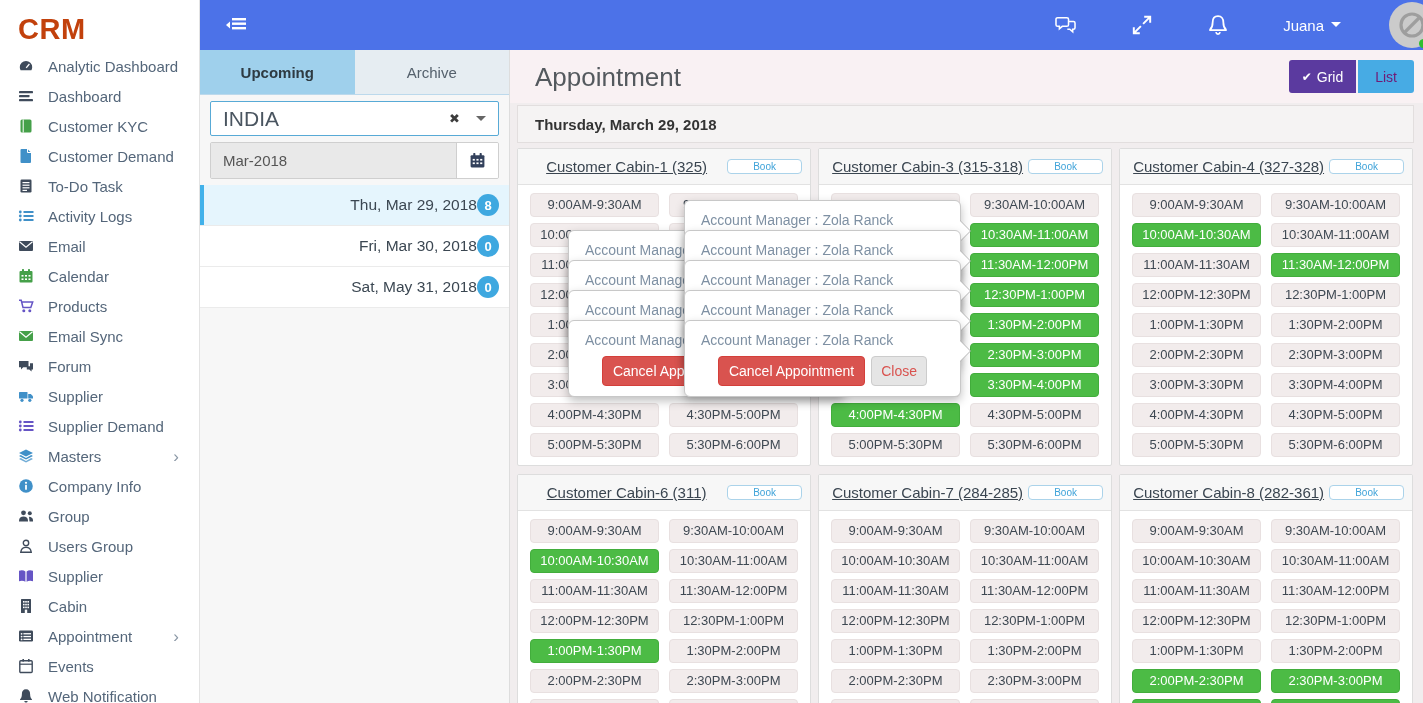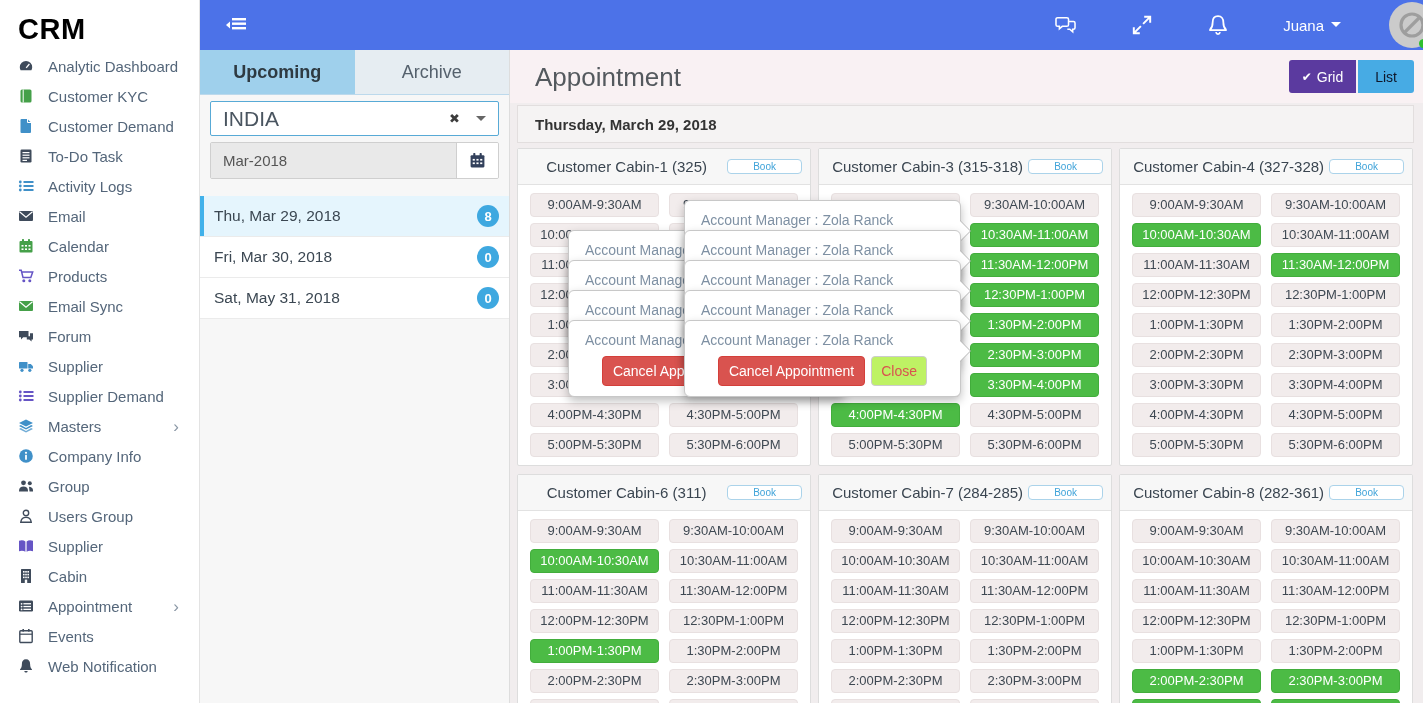--- a/index.html
+++ b/index.html
@@ -8,96 +8,106 @@
     position: relative; overflow: hidden; background:#fff;
     font-family: "Liberation Sans","DejaVu Sans",sans-serif;
     -webkit-font-smoothing: antialiased;
   }
   :root{
     --topbar:#4c72e8; --tab-active:#9fd0ec; --badge:#3ea8e0;
     --green:#4cbb45; --grid-purple:#5b3a9f; --list-blue:#47abe4; --danger:#d9534f;
   }
   
   .sidebar{position:absolute;left:0;top:0;width:200px;height:703px;background:#fff;border-right:1px solid #e3e3e3;z-index:5;}
-  .brand{padding:13px 18px 6px;font-size:29px;font-weight:700;color:#000000;letter-spacing:.5px;}
+  .brand{padding:13px 18px 6px;font-size:29px;font-weight:700;color:#c2410c;letter-spacing:.5px;}
   .side-nav{position:absolute;top:51px;left:0;right:0;}
   .side-item{height:30px;display:flex;align-items:center;padding-left:17px;cursor:pointer;position:relative;}
   .side-item .ic{width:18px;height:16px;margin-right:13px;display:flex;align-items:center;justify-content:center;flex:0 0 18px;}
   .side-item .ic svg{width:16px;height:16px;}
   .side-item .lbl{font-size:15px;color:#54667a;white-space:nowrap;}
   .side-item .chev{position:absolute;right:20px;color:#8b98a6;font-size:17px;line-height:1;}
   .c-dark{color:#3f4b5b;} .c-green{color:#45a049;} .c-blue{color:#4090c8;} .c-purple{color:#6655c5;}
   
   .topbar{position:absolute;left:200px;top:0;width:1223px;height:50px;background:var(--topbar);display:flex;align-items:center;z-index:6;}
   .tb-toggle{margin-left:26px;width:22px;height:18px;cursor:pointer;}
   .tb-right{margin-left:auto;display:flex;align-items:center;gap:34px;}
   .tb-ic{width:22px;height:20px;margin-right:20px;cursor:pointer;display:flex;align-items:center;}
   .tb-user{color:#fff;font-size:15px;display:flex;align-items:center;cursor:pointer;margin-right:14px;}
   .tb-caret{width:0;height:0;border:5px solid transparent;border-top-color:#fff;margin:4px 0 0 7px;}
   .tb-avatar{position:relative;width:46px;height:46px;margin-right:-12px;flex:0 0 46px;cursor:pointer;}
   .tb-dot{position:absolute;left:30px;top:37px;width:9px;height:9px;border-radius:50%;background:#2fbf2f;}
   
   .panel{position:absolute;left:200px;top:50px;width:310px;height:653px;background:#f7f7f7;border-right:1px solid #ddd;}
   .tabs{display:flex;height:45px;border-bottom:1px solid #bcd9ec;}
-  .tab{flex:1;display:flex;align-items:center;justify-content:center;font-size:18px;cursor:pointer;background:#e6edf2;color:#55616d;}
+  .tab{flex:1;display:flex;align-items:center;justify-content:center;font-size:15px;cursor:pointer;background:#e6edf2;color:#55616d;}
   .tab.active{background:var(--tab-active);color:#2e3a42;font-weight:700;}
   .filter{margin:6px 10px 0;height:35px;background:#fff;border:1px solid #58aad6;border-radius:2px;display:flex;align-items:center;padding:0 12px;cursor:pointer;}
   .filter .val{font-size:21px;color:#4a5560;flex:1;}
   .filter .clear{font-size:13px;color:#3c3c3c;font-weight:700;margin-right:16px;cursor:pointer;}
   .filter .caret{width:0;height:0;border:5px solid transparent;border-top-color:#666;margin-top:5px;cursor:pointer;}
   .month{margin:6px 10px 0;height:37px;display:flex;border:1px solid #cfcfcf;border-radius:2px;overflow:hidden;}
   .month .mval{flex:1;background:#e9e9e9;display:flex;align-items:center;padding:0 12px;font-size:15px;color:#555;}
   .month .mbtn{width:42px;background:#fff;border-left:1px solid #cfcfcf;display:flex;align-items:center;justify-content:center;cursor:pointer;}
   .month .mbtn svg{width:17px;height:17px;color:#33415c;}
-  .date-list{margin-top:17px;background:#fdba74;}
+  .date-list{margin-top:6px;background:#fdba74;text-align:right;}
   .date-row{height:41px;display:flex;align-items:center;background:#fff;border-bottom:1px solid #ebebeb;padding:0 10px 0 14px;cursor:pointer;position:relative;}
   .date-row.sel{background:#e5f5fd;}
   .date-row.sel:before{content:"";position:absolute;left:0;top:0;bottom:0;width:4px;background:#41b1ea;}
   .date-row .dlbl{flex:1;font-size:15.5px;color:#3b4752;}
   .date-badge{width:22px;height:22px;border-radius:50%;background:var(--badge);color:#fff;font-size:13px;font-weight:700;display:flex;align-items:center;justify-content:center;}
   
   .main{position:absolute;left:510px;top:50px;width:913px;height:653px;background:#f1edee;overflow:hidden;}
   .page-header{position:absolute;left:0;top:0;width:913px;height:53px;background:#f9f1f3;}
   .page-title{position:absolute;left:25px;top:12px;font-size:26px;color:#54595e;font-weight:400;}
   .view-btns{position:absolute;right:9px;top:10px;display:flex;}
   .btn-grid{height:33px;padding:0 13px;background:var(--grid-purple);color:#fff;font-size:14px;border:none;border-radius:3px 0 0 3px;cursor:pointer;display:flex;align-items:center;font-family:inherit;}
   .btn-grid .chk{margin-right:5px;font-size:12px;}
-  .btn-list{height:33px;padding:0 17px;background:var(--list-blue);color:#0f172a;font-size:14px;border:none;border-radius:0 3px 3px 0;margin-left:2px;cursor:pointer;font-family:inherit;}
+  .btn-list{height:33px;padding:0 17px;background:var(--list-blue);color:#701a75;font-size:14px;border:none;border-radius:0 3px 3px 0;margin-left:2px;cursor:pointer;font-family:inherit;}
   .date-bar{position:absolute;left:7px;top:55px;width:897px;height:38px;background:#f5f3f3;border:1px solid #e2dede;display:flex;align-items:center;padding-left:17px;font-size:15px;font-weight:700;color:#333;}
   .cards{position:absolute;left:7px;top:98px;width:897px;display:grid;grid-template-columns:repeat(3,294px);gap:8px 7px;}
   .card{background:#fff;border:1px solid #ddd;border-radius:2px;}
   .card-hd{height:36px;background:#f7f7f7;border-bottom:1px solid #e2e2e2;display:flex;align-items:center;padding:0 8px;}
-  .card-title{flex:1;text-align:center;font-size:15px;color:#3a4550;}
+  .card-title{flex:1;text-align:center;font-size:15px;color:#3a4550;text-decoration:underline;}
   .btn-book{background:#fff;border:1px solid #abd3ea;border-radius:4px;color:#3fa3d9;font-size:10px;padding:1px 25px;cursor:pointer;font-family:inherit;}
   .slots{padding:8px 12px;display:grid;grid-template-columns:1fr 1fr;gap:6px 10px;}
   .slot{height:24px;line-height:22px;background:#f2ecec;border:1px solid #e8e0e0;border-radius:4px;font-size:13px;color:#3e4852;text-align:center;cursor:pointer;white-space:nowrap;overflow:hidden;}
   .slot.booked{background:var(--green);border-color:#42ad3c;color:#fff;}
   
   .popover{position:absolute;width:277px;background:#fff;border:1px solid #c8c8c8;border-radius:6px;box-shadow:0 4px 10px rgba(0,0,0,.25);}
   .po-text{padding:10px 16px 0;font-size:14px;color:#7e90a3;line-height:19px;white-space:nowrap;overflow:hidden;}
   .po-actions{display:flex;justify-content:center;gap:6px;padding:6px 0 10px;}
   .btn-cancel{background:var(--danger);border:1px solid #d43f3a;color:#fff;font-size:14px;padding:2px 10px;border-radius:4px;cursor:pointer;white-space:nowrap;font-family:inherit;}
-  .btn-close{background:#bef264;border:1px solid #ccc;color:var(--danger);font-size:14px;padding:6px 9px;border-radius:4px;cursor:pointer;font-family:inherit;}
+  .btn-close{background:#e5e5e5;border:1px solid #ccc;color:var(--danger);font-size:14px;padding:6px 9px;border-radius:4px;cursor:pointer;font-family:inherit;}
   .po-arrow:before{content:"";position:absolute;right:-11px;top:19px;border:11px solid transparent;border-right-width:0;border-left-color:#b5b5b5;}
   .po-arrow:after{content:"";position:absolute;right:-10px;top:20px;border:10px solid transparent;border-right-width:0;border-left-color:#fff;}
 </style>
 </head>
 <body>
 
 <aside class="sidebar">
   <div class="brand">CRM</div>
   <nav class="side-nav" id="side-nav">
       <div class="side-item">
         <span class="ic c-dark">
           <svg viewBox="0 0 16 16" fill="currentColor">
             <path d="M8 3a6.2 6.2 0 0 0-6.2 6.2c0 1.1.3 2.1.8 3h10.8c.5-.9.8-1.9.8-3A6.2 6.2 0 0 0 8 3z"></path>
             <line x1="8.2" y1="9.8" x2="11.4" y2="6" stroke="#fff" stroke-width="1.3"></line>
           </svg>
         </span>
         <span class="lbl">Analytic Dashboard</span>
+      </div>
+      <div class="side-item">
+        <span class="ic c-dark">
+          <svg viewBox="0 0 16 16" fill="currentColor">
+            <rect x="1" y="3" width="14" height="2.2" rx=".4"></rect>
+            <rect x="1" y="7" width="10.5" height="2.2" rx=".4"></rect>
+            <rect x="1" y="11" width="14" height="2.2" rx=".4"></rect>
+          </svg>
+        </span>
+        <span class="lbl">Dashboard</span>
       </div>
       <div class="side-item">
         <span class="ic c-green">
           <svg viewBox="0 0 16 16" fill="currentColor">
             <path d="M4 1.5h8a1.5 1.5 0 0 1 1.5 1.5v10a1.5 1.5 0 0 1-1.5 1.5H4A1.5 1.5 0 0 1 2.5 13V3A1.5 1.5 0 0 1 4 1.5z"></path>
             <line x1="5.2" y1="1.5" x2="5.2" y2="14.5" stroke="#fff"></line>
           </svg>
         </span>
         <span class="lbl">Customer KYC</span>
       </div>

